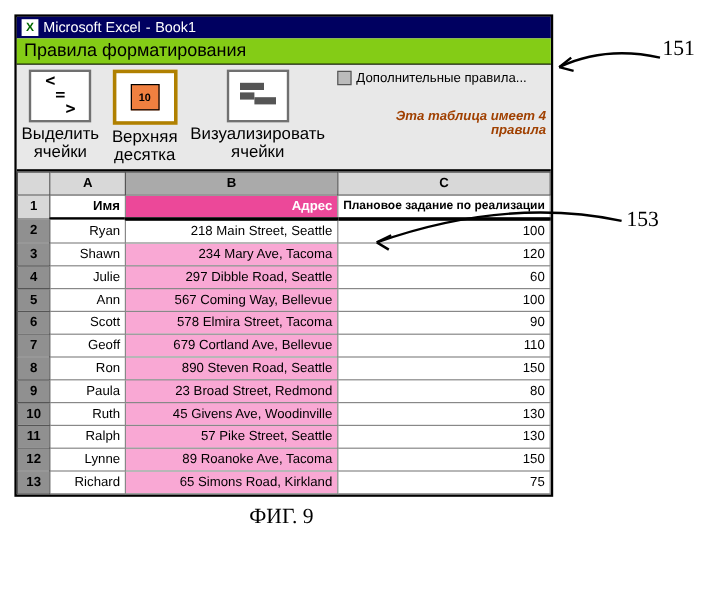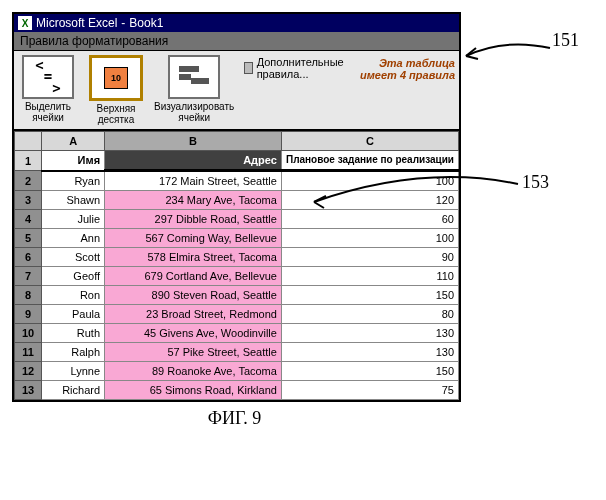--- a/index.html
+++ b/index.html
@@ -30,24 +30,24 @@
     height: 14px;
     background: #fff;
     display: inline-flex;
     align-items: center;
     justify-content: center;
     font-size: 10px;
     font-weight: bold;
     color: #060;
   }
   .ribbon-tab {
-    background: #737373;
+    background: #84cc16;
     padding: 2px 6px;
     border-bottom: 1px solid #000;
-    font-size: 12px;
+    font-size: 15px;
   }
   .toolbar {
     display: flex;
     padding: 4px;
     gap: 8px;
     border-bottom: 2px solid #000;
     background: #e8e8e8;
     align-items: flex-start;
   }
   .tool-group {
@@ -64,21 +64,21 @@
     display: flex;
     align-items: center;
     justify-content: center;
     margin-bottom: 2px;
     cursor: pointer;
   }
   .tool-btn.selected {
     border: 3px solid #b08000;
   }
   .tool-label {
-    font-size: 10px;
+    font-size: 14px;
     text-align: center;
     line-height: 1.1;
   }
   .compare-icon {
     font-size: 14px;
     font-weight: bold;
     font-family: monospace;
     line-height: 0.8;
     text-align: center;
   }
@@ -89,21 +89,21 @@
     background: #f08040;
     color: #000;
     font-size: 9px;
     font-weight: bold;
     display: flex;
     align-items: center;
     justify-content: center;
   }
   .rules-list {
     display: flex;
-    flex-direction: row;
+    flex-direction: column;
     gap: 1px;
     font-size: 11px;
     flex: 1;
     padding-left: 2px;
     justify-content: space-between;
   }
   .rule-row {
     display: flex;
     align-items: center;
     gap: 4px;
@@ -114,21 +114,21 @@
     width: 10px;
     height: 10px;
     border: 1px solid #555;
     background: #bbb;
   }
   .rules-status {
     color: #a04000;
     font-style: italic;
     font-weight: bold;
     font-size: 11px;
-    margin-top: 2px;
+    margin-top: 18px;
     text-align: right;
   }
   .grid {
     border-collapse: collapse;
     width: 100%;
   }
   .grid th, .grid td {
     border: 1px solid #888;
     padding: 1px 4px;
     font-size: 11px;
@@ -151,21 +151,21 @@
     width: 22px;
     border: 1.5px solid #555 !important;
   }
   .row-hdr.sel {
     background: #909090;
   }
   .col-a { width: 64px; }
   .col-b { width: 190px; background: #f9a8d4; border-color:#777;}
   .col-c { width: 120px; text-align: right !important; }
   .hdr-row td { font-weight: bold; border-bottom: 2px solid #000; }
-  .hdr-row .col-b { background: #404040; color:#fff; }
+  .hdr-row .col-b { background: #ec4899; color:#fff; }
   .hdr-row .col-c { text-align: left; line-height: 1; font-size: 10px; }
   .b-sel-top { border-top: 3px solid #000 !important; }
   .col-b.sel-cell {
     background: #fff !important;
   }
   .annot {
     position: absolute;
     font-size: 18px;
     font-family: "Times New Roman", serif;
   }
@@ -240,21 +240,21 @@
         <td class="row-hdr">1</td>
         <td class="col-a">Имя</td>
         <td class="col-b">Адрес</td>
         <td class="col-c">Плановое задание по реализации</td>
       </tr>
       </tbody>
         <tbody id="gridbody">
           <tr>
             <td class="row-hdr sel">2</td>
             <td class="col-a">Ryan</td>
-            <td class="col-b sel-cell b-sel-top">172 Main Street, Seattle</td>
+            <td class="col-b sel-cell b-sel-top">218 Main Street, Seattle</td>
             <td class="col-c b-sel-top">100</td>
           </tr>
           <tr>
             <td class="row-hdr sel">3</td>
             <td class="col-a">Shawn</td>
             <td class="col-b">234 Mary Ave, Tacoma</td>
             <td class="col-c">120</td>
           </tr>
           <tr>
             <td class="row-hdr sel">4</td>

